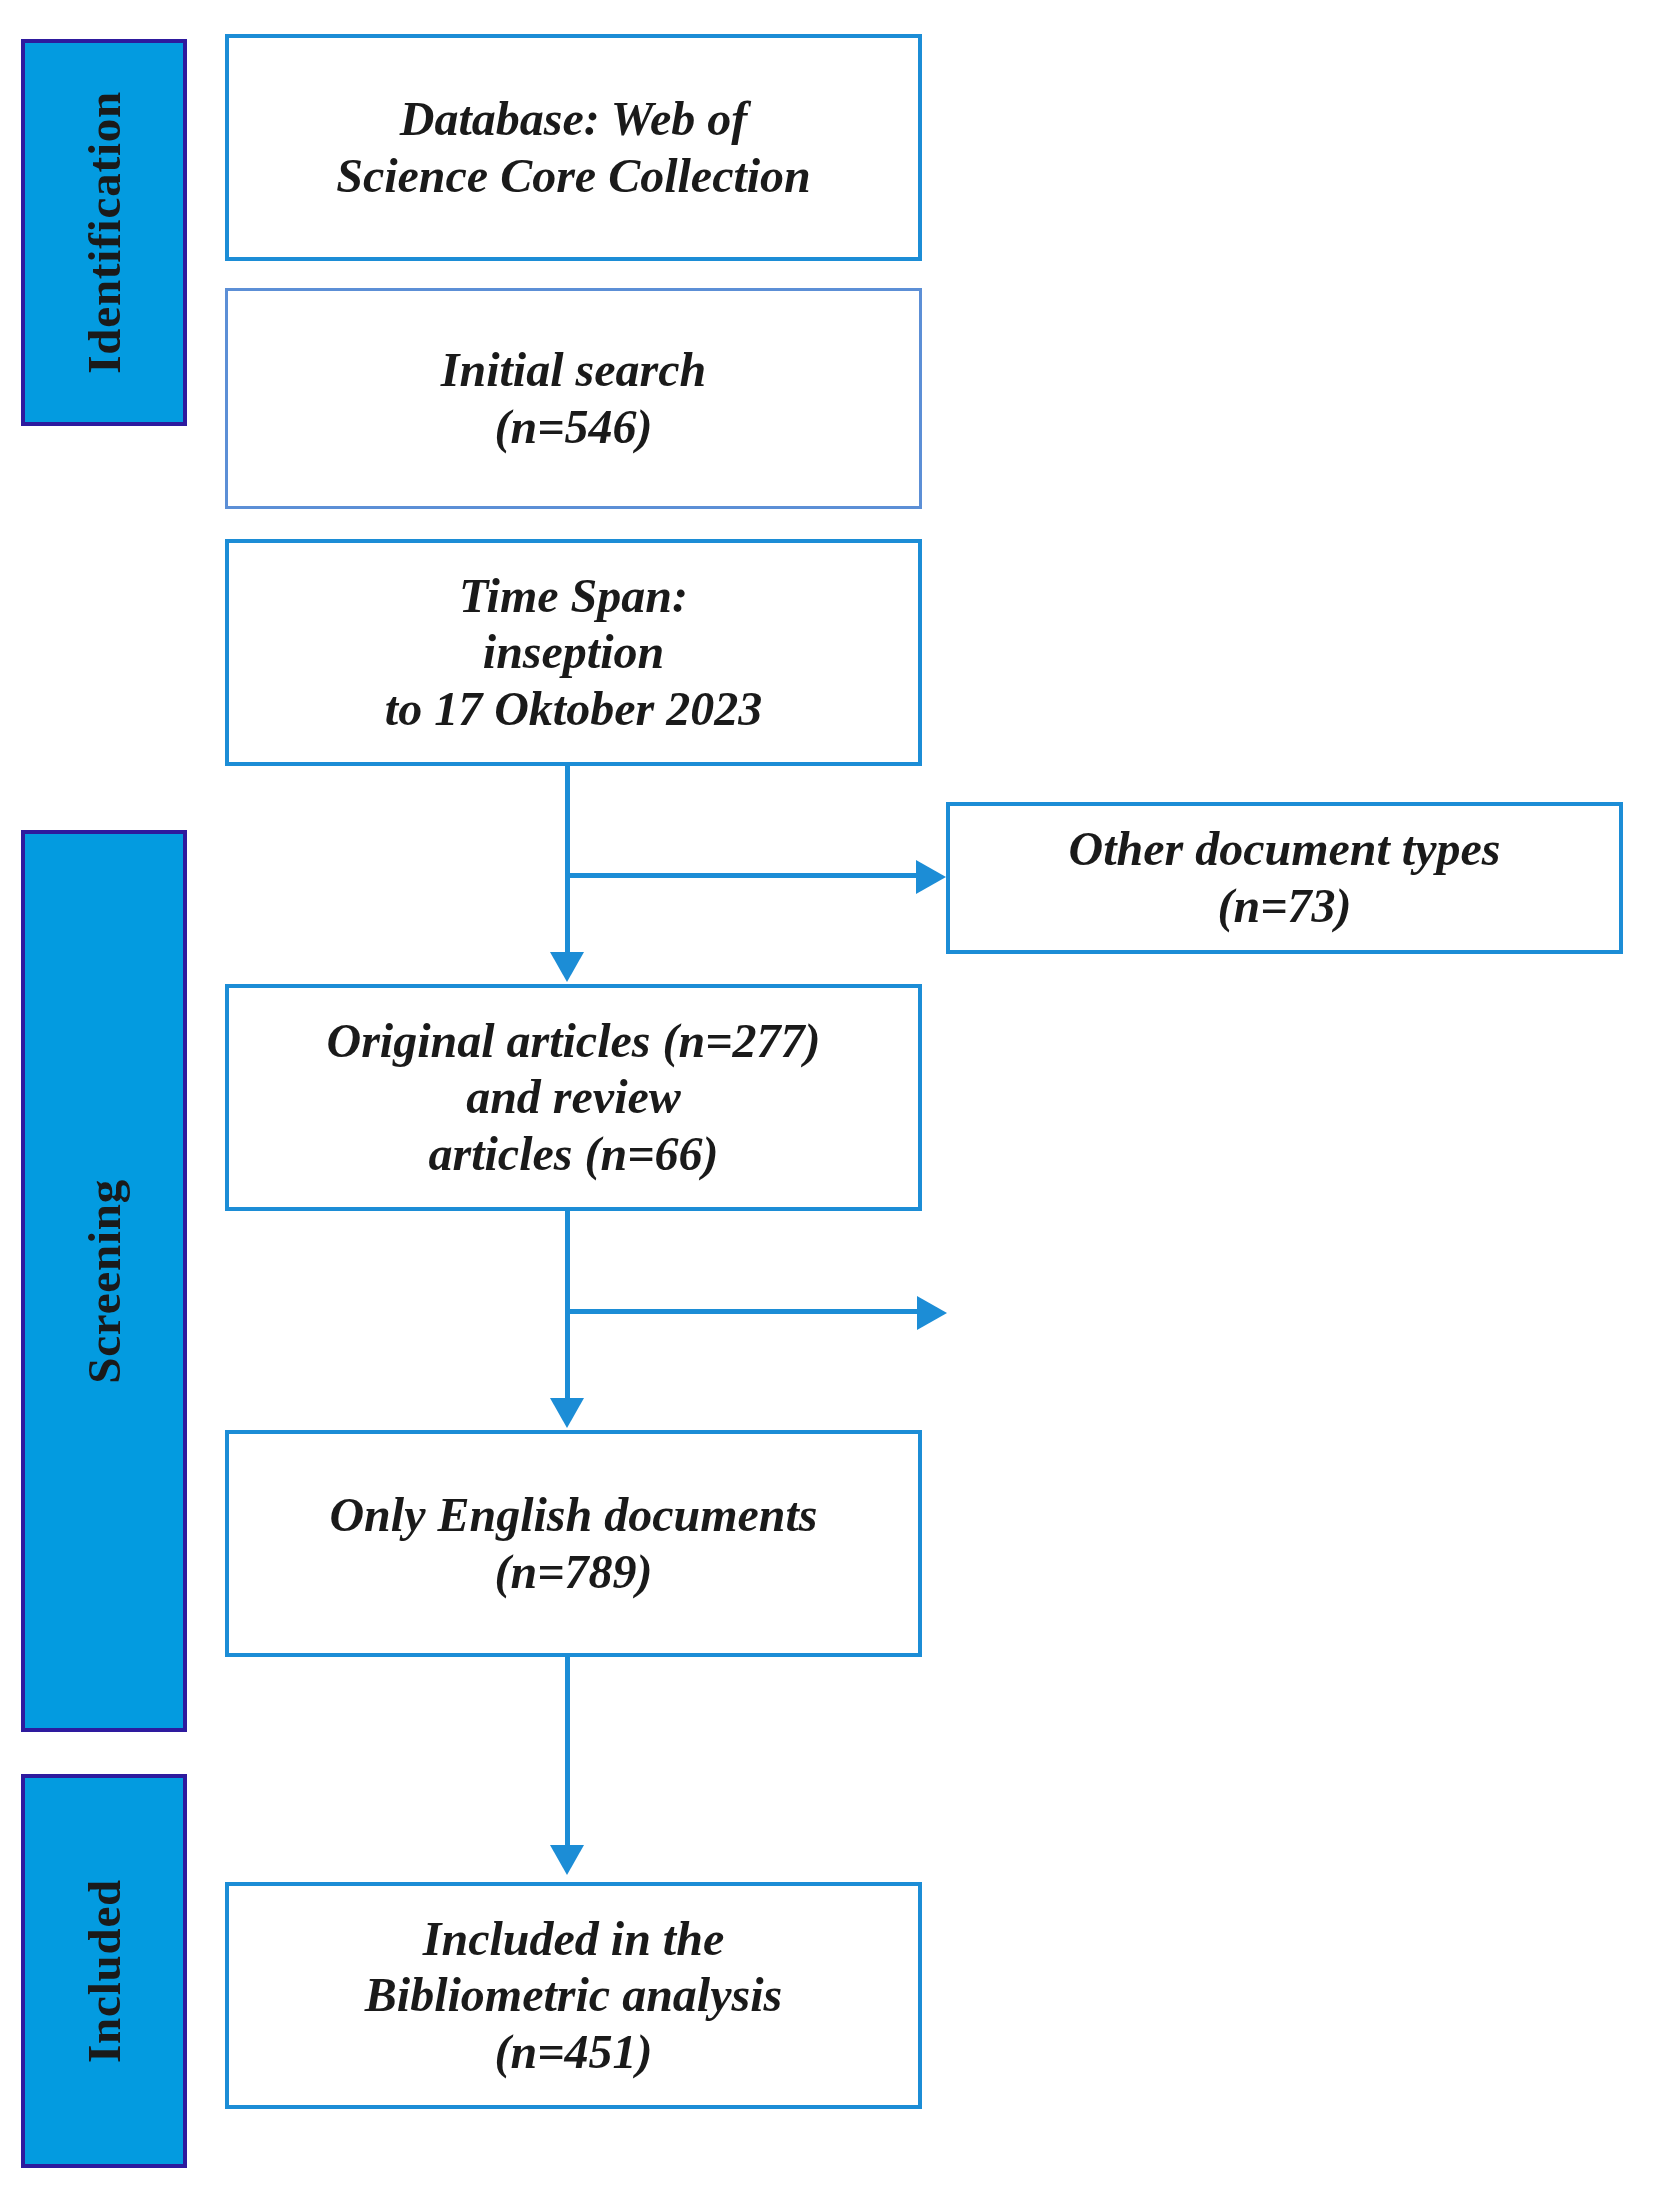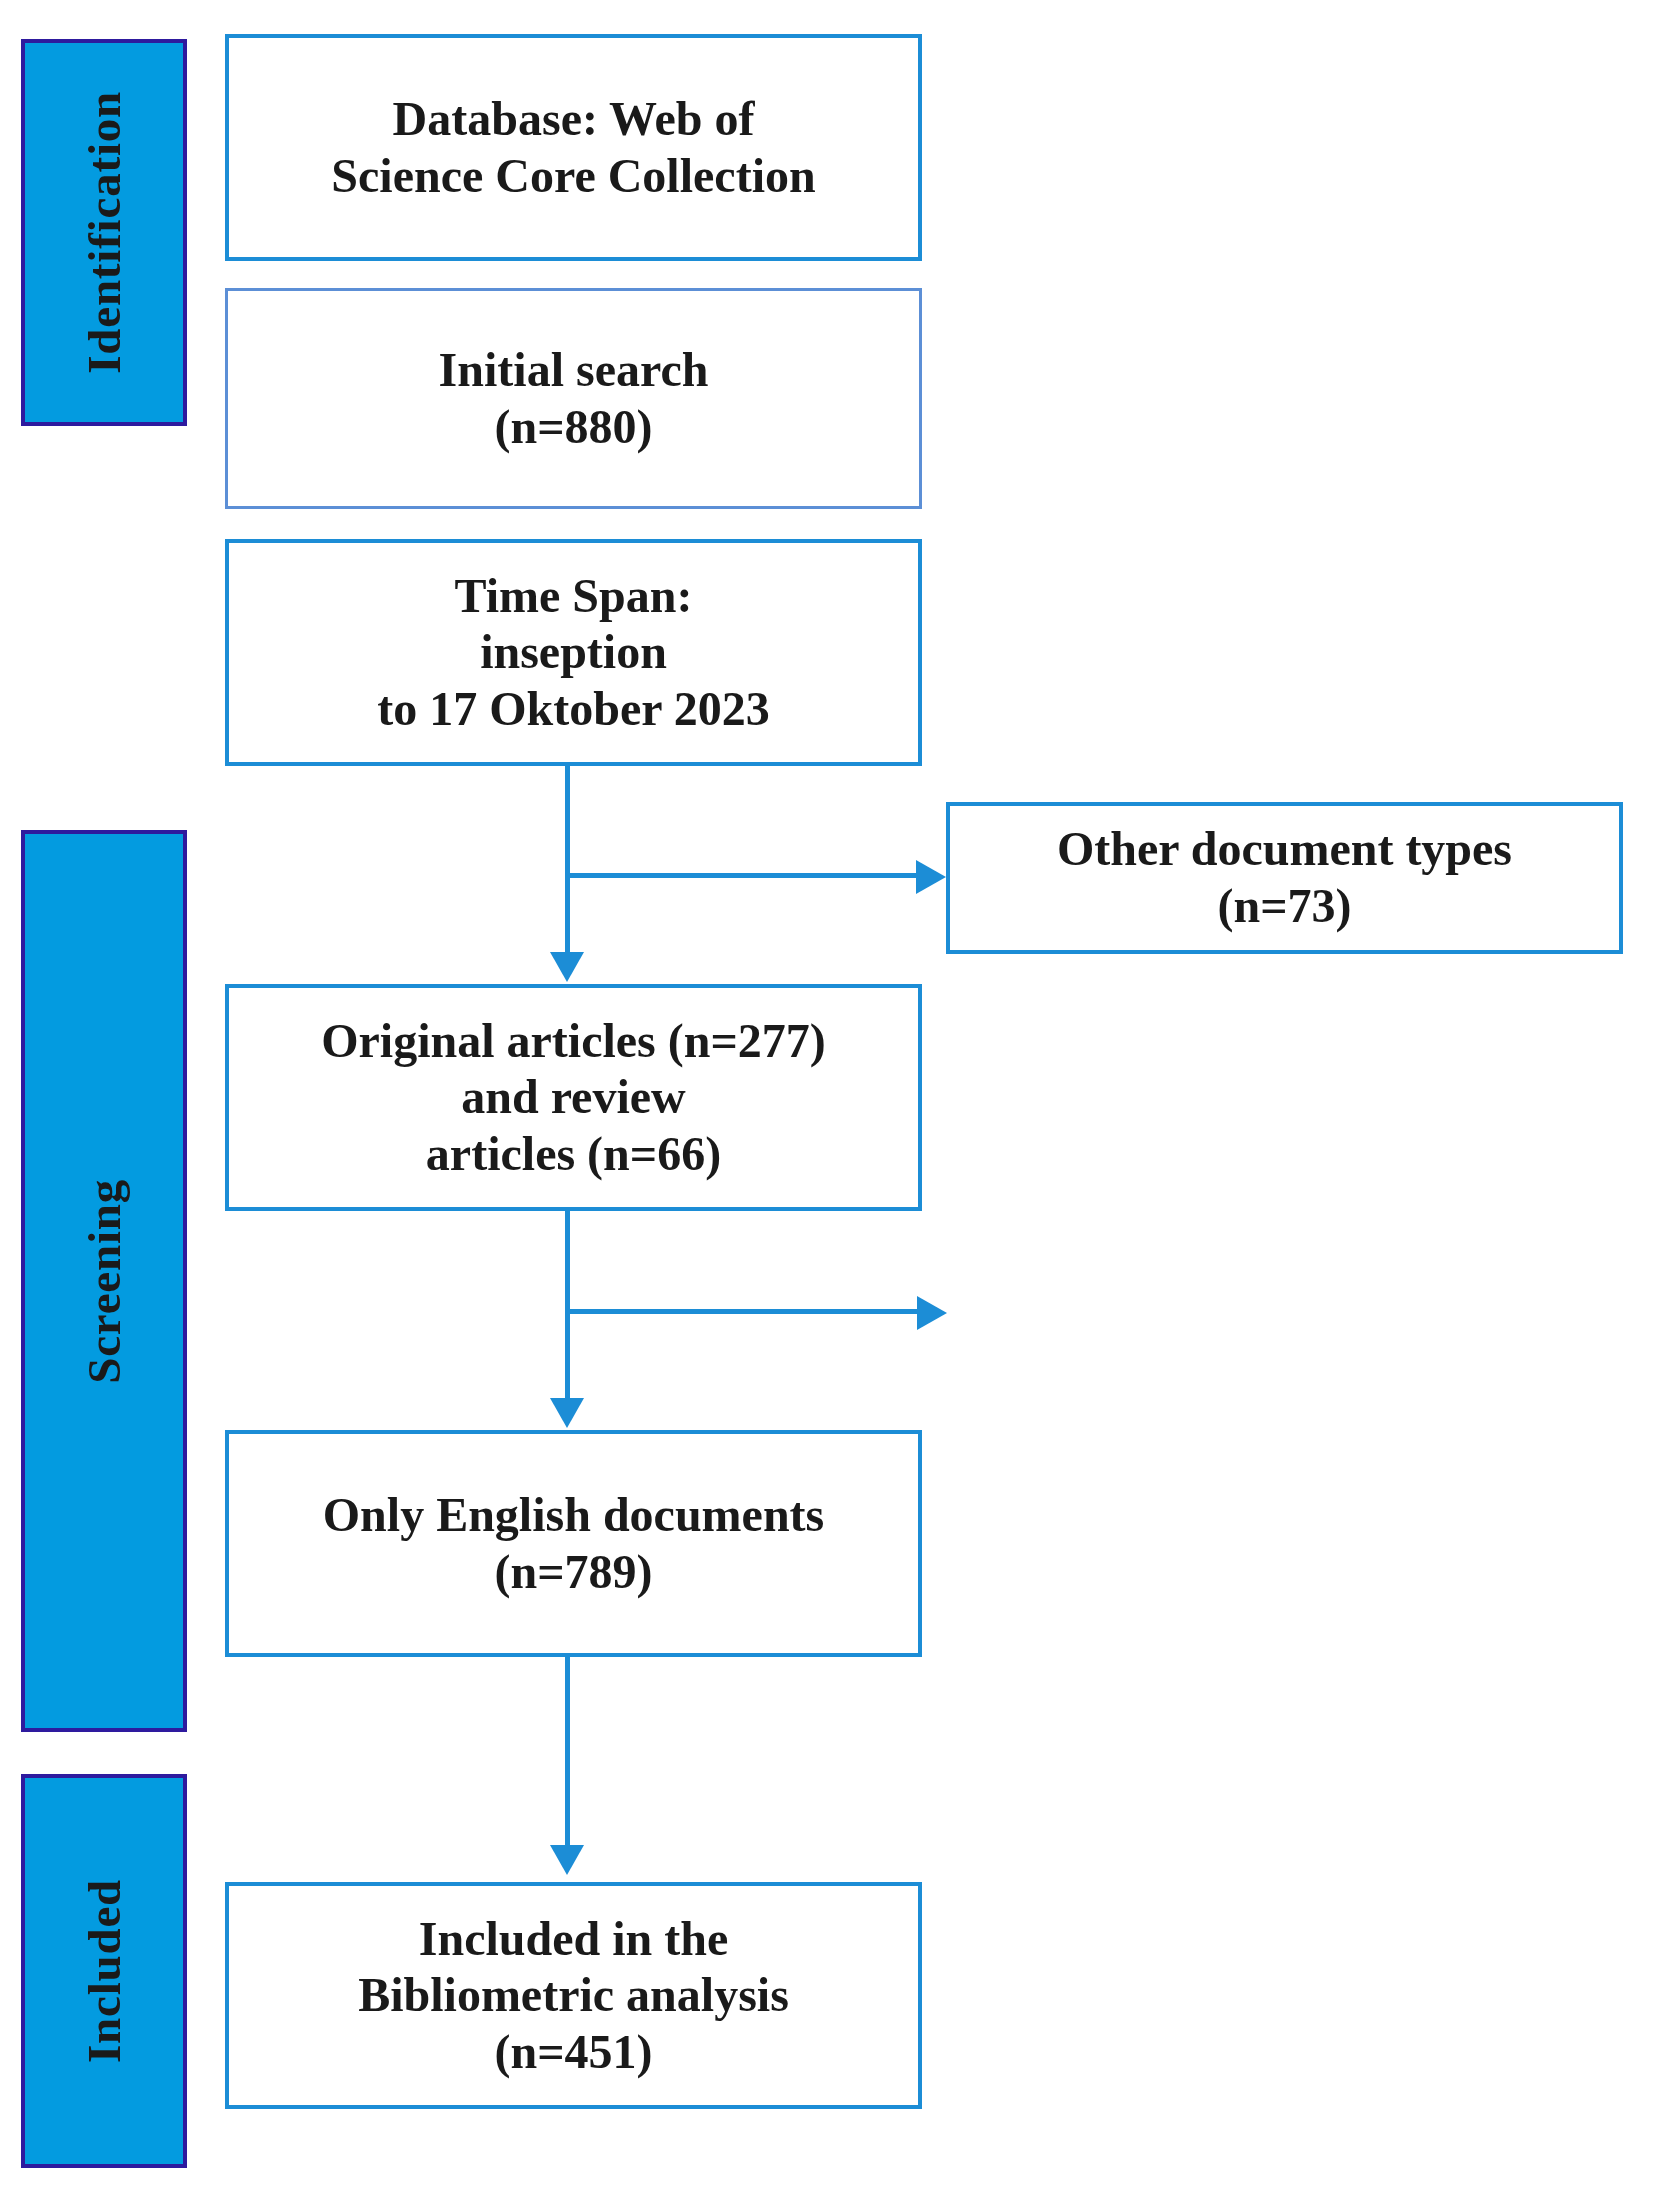--- a/index.html
+++ b/index.html
@@ -54,20 +54,21 @@
   }
   .flow-box.soft-border { border-color: #5C8FD6; border-width: 3.8px; }
   .flow-box .box-text {
     font-weight: bold;
     color: #1a1a1a;
     font-size: 48px;
     line-height: 1.18;
     padding: 0 7.6px;
     font-family: "Liberation Serif", "DejaVu Serif", serif;
     white-space: pre-line;
+    font-style: italic;
   }
 
   
   .conn {
     position: absolute;
     background: #1C8DD6;
   }
   .conn-v { width: 5.3px; }
   .conn-h { height: 5.3px; }
 
@@ -103,21 +104,21 @@
     <span class="stage-label">Included</span>
   </div>
 
   <div class="flow-box" style="left:225px; top:34px; width:697px; height:227px;">
     <span class="box-text">Database: Web of
 Science Core Collection</span>
   </div>
 
   <div class="flow-box soft-border" style="left:225px; top:288px; width:697px; height:221px;">
     <span class="box-text">Initial search
-(n=880)</span>
+(n=546)</span>
   </div>
 
   <div class="flow-box" style="left:225px; top:539px; width:697px; height:227px;">
     <span class="box-text">Time Span:
 inseption
 to 17 Oktober 2023</span>
   </div>
 
   <div class="conn conn-v" style="left:565px; top:766px; width:5.3px; height:187px;"></div>
   <div class="arrow-down" style="left:550px; top:952px;"></div>

